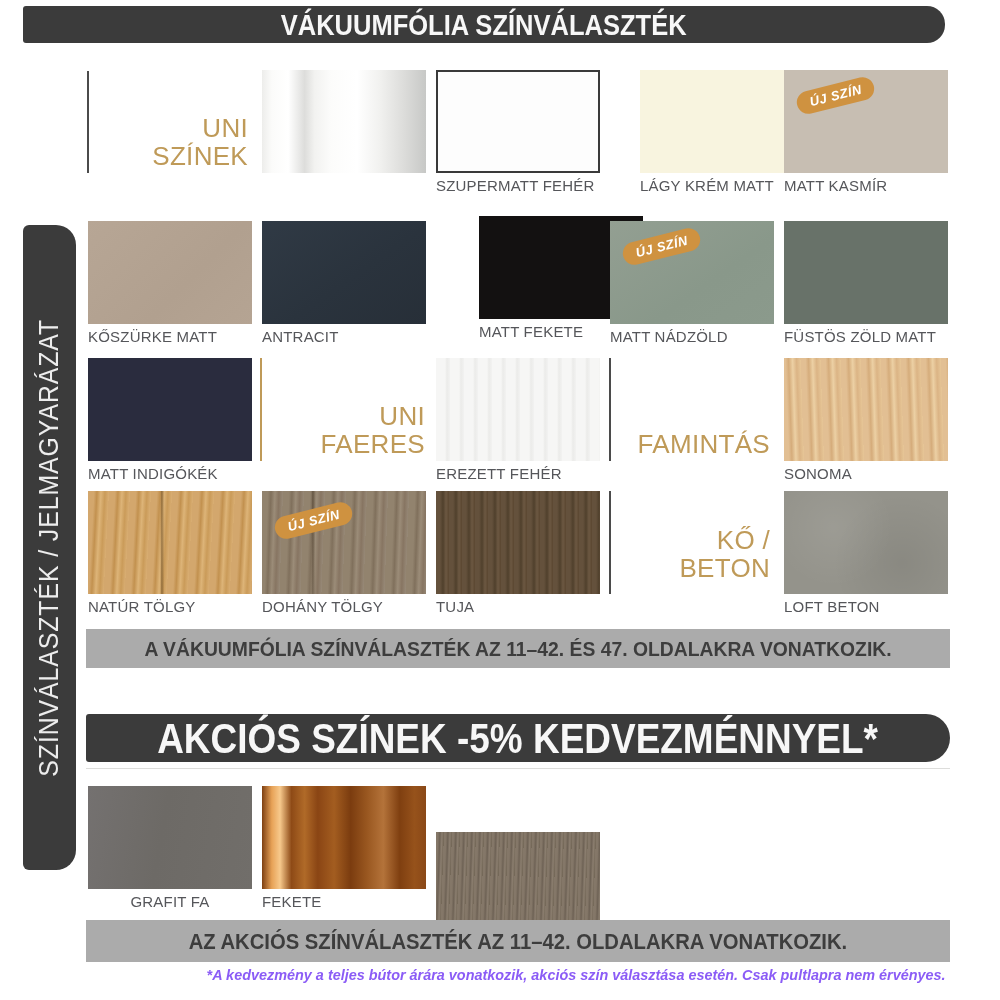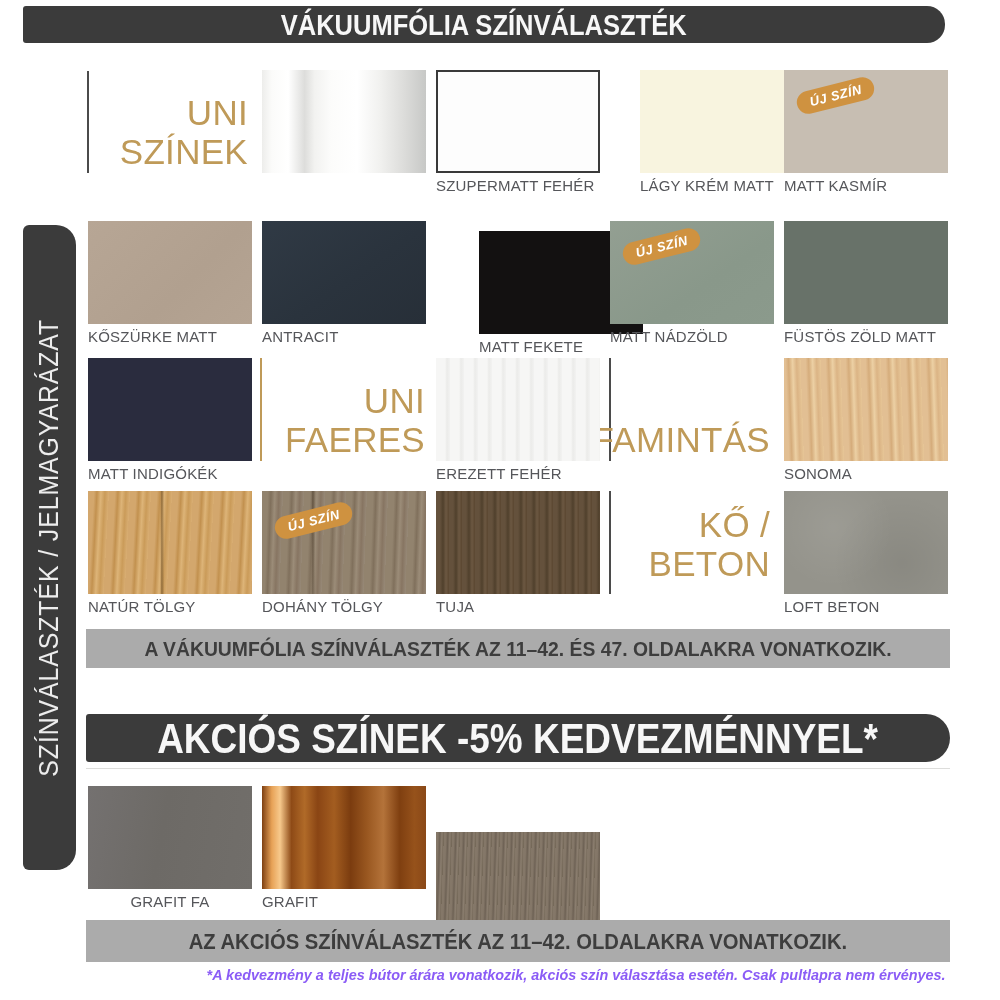--- a/index.html
+++ b/index.html
@@ -60,21 +60,21 @@
     background:var(--badge_bg,#cf9240);color:#ffffff;
     font-size:13px;font-weight:bold;font-style:italic;letter-spacing:.5px;
     padding:4px 13px;border-radius:14px;transform:rotate(-14deg);
     white-space:nowrap;
   }
 
   
   .cat{
     position:absolute;display:flex;align-items:flex-end;justify-content:flex-end;
     text-align:right;color:var(--accent_gold,#bf9a58);
-    font-size:35px;line-height:1.1;white-space:pre-line;letter-spacing:.3px;
+    font-size:26px;line-height:1.1;white-space:pre-line;letter-spacing:.3px;
     padding-bottom:2px;box-sizing:border-box;
   }
 
   
   .vline{position:absolute;width:2px;background:var(--divider_dark,#4b4b4b);}
   .vline.gold{background:var(--accent_gold,#bf9a58);}
   .hline{position:absolute;height:1px;background:#dddddb;}
 </style>
 </head>
 <body>
@@ -118,21 +118,21 @@
 </div>
 
 <div class="cell" style="left:88px;top:221px;">
   <div class="sw" style="background: linear-gradient(135deg, rgb(183, 166, 149) 0%, rgb(177, 160, 143) 60%, rgb(181, 164, 147) 100%);"></div>
   <div class="lbl">KŐSZÜRKE MATT</div>
 </div>
 <div class="cell" style="left:262px;top:221px;">
   <div class="sw" style="background: linear-gradient(145deg, rgb(48, 58, 69) 0%, rgb(42, 51, 61) 55%, rgb(39, 47, 56) 100%);"></div>
   <div class="lbl">ANTRACIT</div>
 </div>
-<div class="cell" style="left:436px;top:231px;padding-left:43px;">
+<div class="cell" style="left:436px;top:216px;padding-left:43px;">
   <div class="sw" style="background: rgb(19, 17, 17);"></div>
   <div class="lbl">MATT FEKETE</div>
 </div>
 <div class="cell" style="left:610px;top:221px;">
   <div class="sw" style="background: linear-gradient(145deg, rgb(147, 159, 146) 0%, rgb(137, 152, 138) 60%, rgb(139, 154, 140) 100%);">
     <span class="badge">ÚJ SZÍN</span>
   </div>
   <div class="lbl">MATT NÁDZÖLD</div>
 </div>
 <div class="cell" style="left:784px;top:221px;">
@@ -175,21 +175,21 @@
 <div class="abs banner b1"><span class="condense" style="transform:scaleX(.92);">A VÁKUUMFÓLIA SZÍNVÁLASZTÉK AZ 11–42. ÉS 47. OLDALAKRA VONATKOZIK.</span></div>
 
 <div class="abs bar promo"><span class="condense">AKCIÓS SZÍNEK -5% KEDVEZMÉNNYEL*</span></div>
 
 <div class="cell" style="left:88px;top:786px;text-align:center;">
   <div class="sw" style="background: linear-gradient(100deg, rgb(116, 113, 112) 0%, rgb(109, 106, 102) 45%, rgb(113, 110, 106) 100%);"></div>
   <div class="lbl">GRAFIT FA</div>
 </div>
 <div class="cell" style="left:262px;top:786px;">
   <div class="sw" style="background: linear-gradient(90deg, rgb(126, 64, 18) 0%, rgb(231, 162, 87) 6%, rgb(247, 201, 140) 11%, rgb(142, 74, 22) 18%, rgb(176, 106, 40) 26%, rgb(138, 69, 20) 34%, rgb(163, 93, 32) 44%, rgb(123, 60, 15) 54%, rgb(153, 87, 32) 64%, rgb(180, 115, 58) 74%, rgb(127, 63, 16) 84%, rgb(150, 82, 27) 93%, rgb(138, 72, 23) 100%);"></div>
-  <div class="lbl">GRAFIT</div>
+  <div class="lbl">FEKETE</div>
 </div>
 <div class="cell" style="left:436px;top:832px;">
   <div class="sw" style="background: repeating-linear-gradient(92deg, rgb(132, 119, 104) 0px, rgb(132, 119, 104) 2px, rgb(110, 98, 85) 4px, rgb(139, 126, 111) 6px, rgb(116, 104, 88) 8px);"></div>
   <div class="lbl">MOKKA</div>
 </div>
 
 <div class="abs banner b2"><span class="condense" style="transform:scaleX(.92);">AZ AKCIÓS SZÍNVÁLASZTÉK AZ 11–42. OLDALAKRA VONATKOZIK.</span></div>
 
 <div class="abs footnote"><span class="condense">*A kedvezmény a teljes bútor árára vonatkozik, akciós szín választása esetén. Csak pultlapra nem érvényes.</span></div>
 

